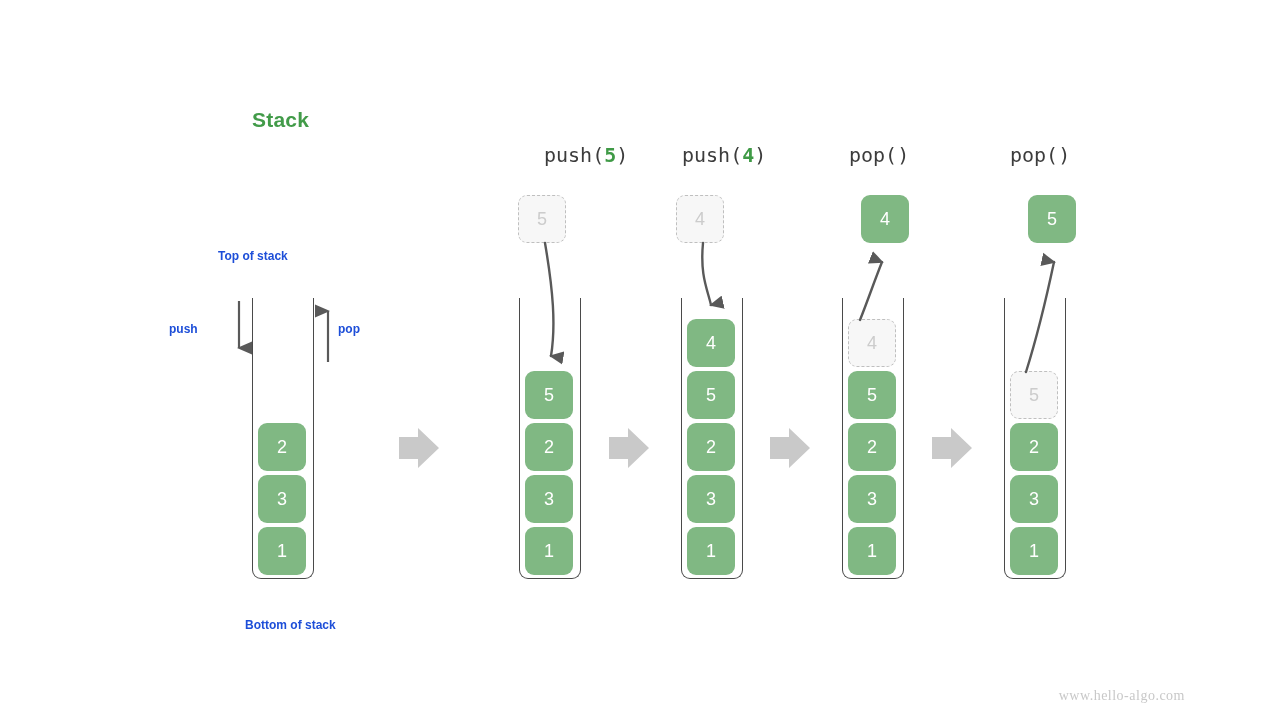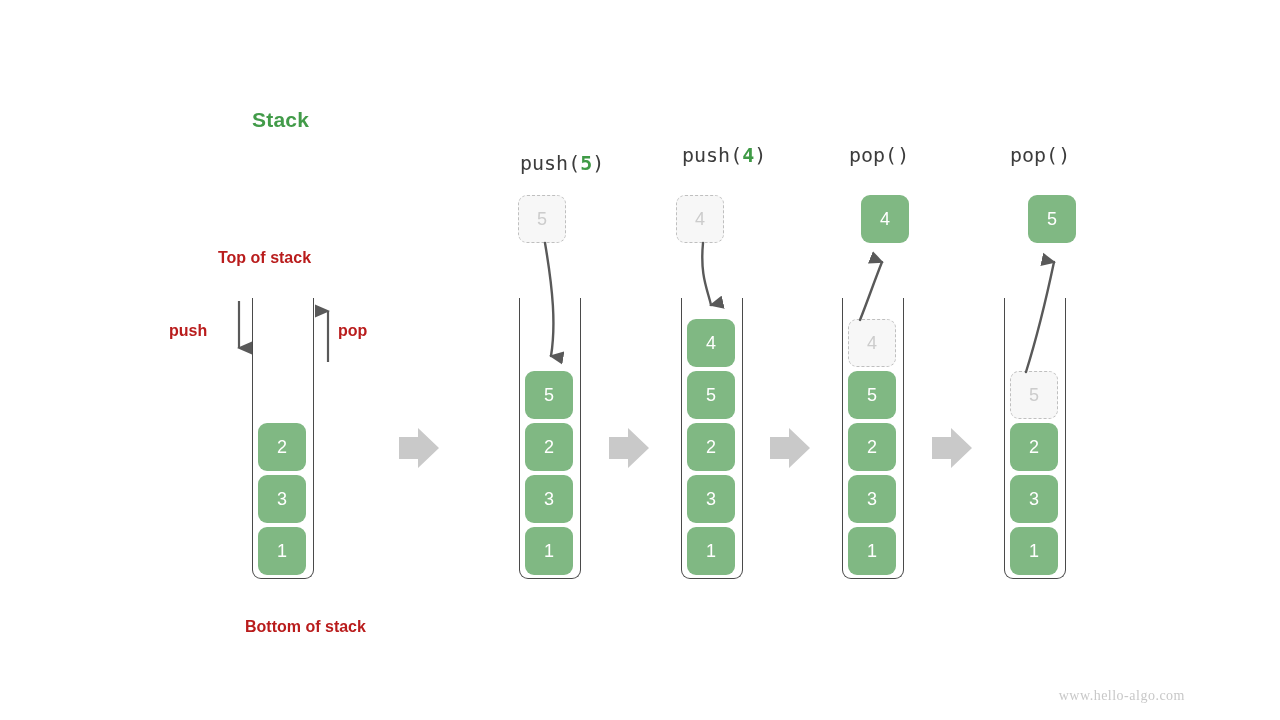--- a/index.html
+++ b/index.html
@@ -28,23 +28,23 @@
     left: 252px;
     top: 108px;
     font-size: 21px;
     font-weight: bold;
     color: #429B49;
     letter-spacing: 0.2px;
     white-space: nowrap;
   }
   .axis-label {
     position: absolute;
-    font-size: 16px;
+    font-size: 12px;
     font-weight: bold;
-    color: #b91c1c;
+    color: #1d4ed8;
     white-space: nowrap;
   }
   .top-label   { left: 218px; top: 249px; }
   .bottom-label{ left: 197px; top: 618px; margin-left: 48px; }
   .push-label  { left: 169px; top: 322px; }
   .pop-label   { left: 338px; top: 322px; }
 
   .op-label {
     position: absolute;
     top: 143px;
@@ -119,21 +119,21 @@
 
 <div id="canvas">
 
   <div class="stack-title">Stack</div>
 
   <div class="axis-label top-label">Top of stack</div>
   <div class="axis-label bottom-label">Bottom of stack</div>
   <div class="axis-label push-label">push</div>
   <div class="axis-label pop-label">pop</div>
 
-  <div class="op-label" style="left:520px;margin-top:8px;"><span>push(</span><span class="arg">5</span><span>)</span></div>
+  <div class="op-label" style="left:544px;"><span>push(</span><span class="arg">5</span><span>)</span></div>
 
   <div class="op-label" style="left:682px;text-align:right;"><span>push(</span><span class="arg">4</span><span>)</span></div>
 
   <div class="op-label" style="left:849px;"><span>pop()</span></div>
 
   <div class="op-label" style="left:1010px;"><span>pop()</span></div>
 
   <div class="stack-col">
     <div class="container-shape" style="left:252px; top:298px; width:62px; height:281px;"></div>
     <div class="cell" style="left:258px; top:423px;">2</div>

